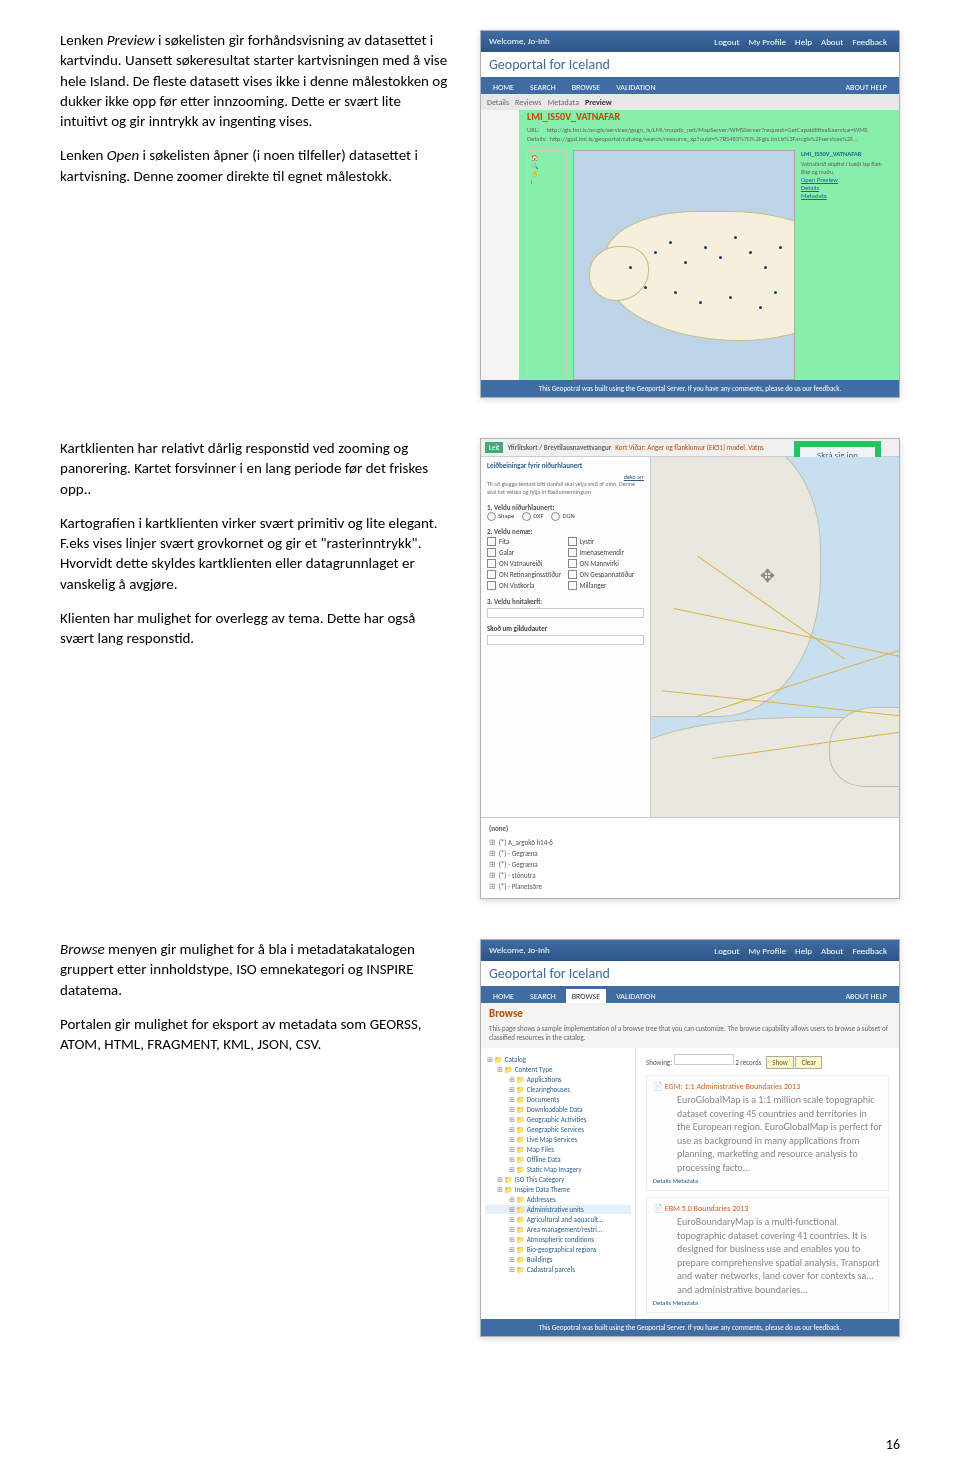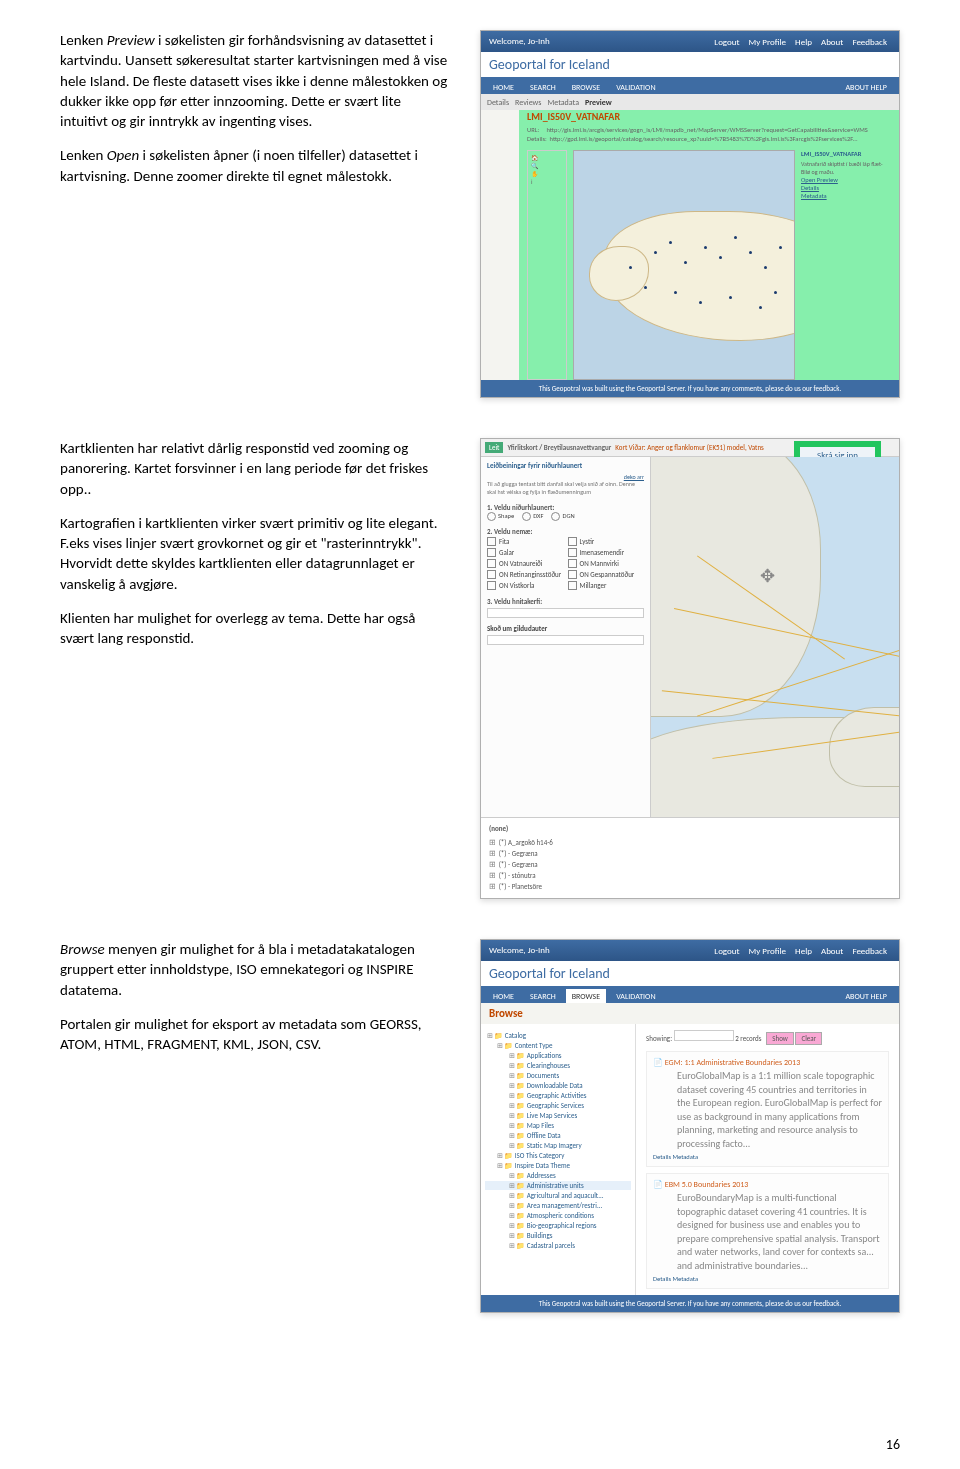--- a/index.html
+++ b/index.html
@@ -206,21 +206,21 @@
     .br-tree .node { margin: 1px 0; padding-left: 2px; color: #2c5f8d; }
     .br-tree .node::before { content: "⊞ 📁 "; color: #888; }
     .br-tree .lvl1 { padding-left: 12px; }
     .br-main {
       flex: 1;
       padding: 6px 10px;
       font-size: 7px;
       color: #555;
     }
     .br-input { border: 1px solid #ccc; background: #fff; width: 60px; height: 11px; display: inline-block; }
-    .br-btn { border: 1px solid #aaa; background: #f9a8d4; padding: 1px 5px; display: inline-block; }
+    .br-btn { border: 1px solid #aaa; background: #fef9c3; padding: 1px 5px; display: inline-block; }
     .br-item {
       border: 1px solid #eee;
       background: #fdfdfd;
       padding: 5px 6px;
       margin-top: 6px;
     }
     .br-item .it { color: #d06020; font-size: 8px; }
     .br-item .id { color: #888; font-size: 10px; line-height: 1.35; margin-top: 2px; margin-left: 24px; }
     .br-item .il { color: #2c5f8d; margin-top: 3px; font-size: 6.5px; }
     
@@ -404,20 +404,21 @@
       </div>
       <div class="fs-title">Geoportal for Iceland</div>
       <div class="fs-tabs">
         <span>HOME</span>
         <span>SEARCH</span>
         <span class="active">BROWSE</span>
         <span>VALIDATION</span>
         <span style="margin-left:auto">ABOUT HELP</span>
       </div>
       <div style="padding:4px 8px;color:#c04800;font-size:11px;font-weight:bold">Browse</div>
+      <div style="padding:0 8px 6px;font-size:7px;color:#666">This page shows a sample implementation of a browse tree that you can customize. The browse capability allows users to browse a subset of classified resources in the catalog.</div>
       <div class="br-body">
         <div class="br-tree">
           <div class="node">Catalog</div>
           <div class="node lvl1">Content Type</div>
           <div class="node lvl1" style="padding-left:24px">Applications</div>
           <div class="node lvl1" style="padding-left:24px">Clearinghouses</div>
           <div class="node lvl1" style="padding-left:24px">Documents</div>
           <div class="node lvl1" style="padding-left:24px">Downloadable Data</div>
           <div class="node lvl1" style="padding-left:24px">Geographic Activities</div>
           <div class="node lvl1" style="padding-left:24px">Geographic Services</div>

